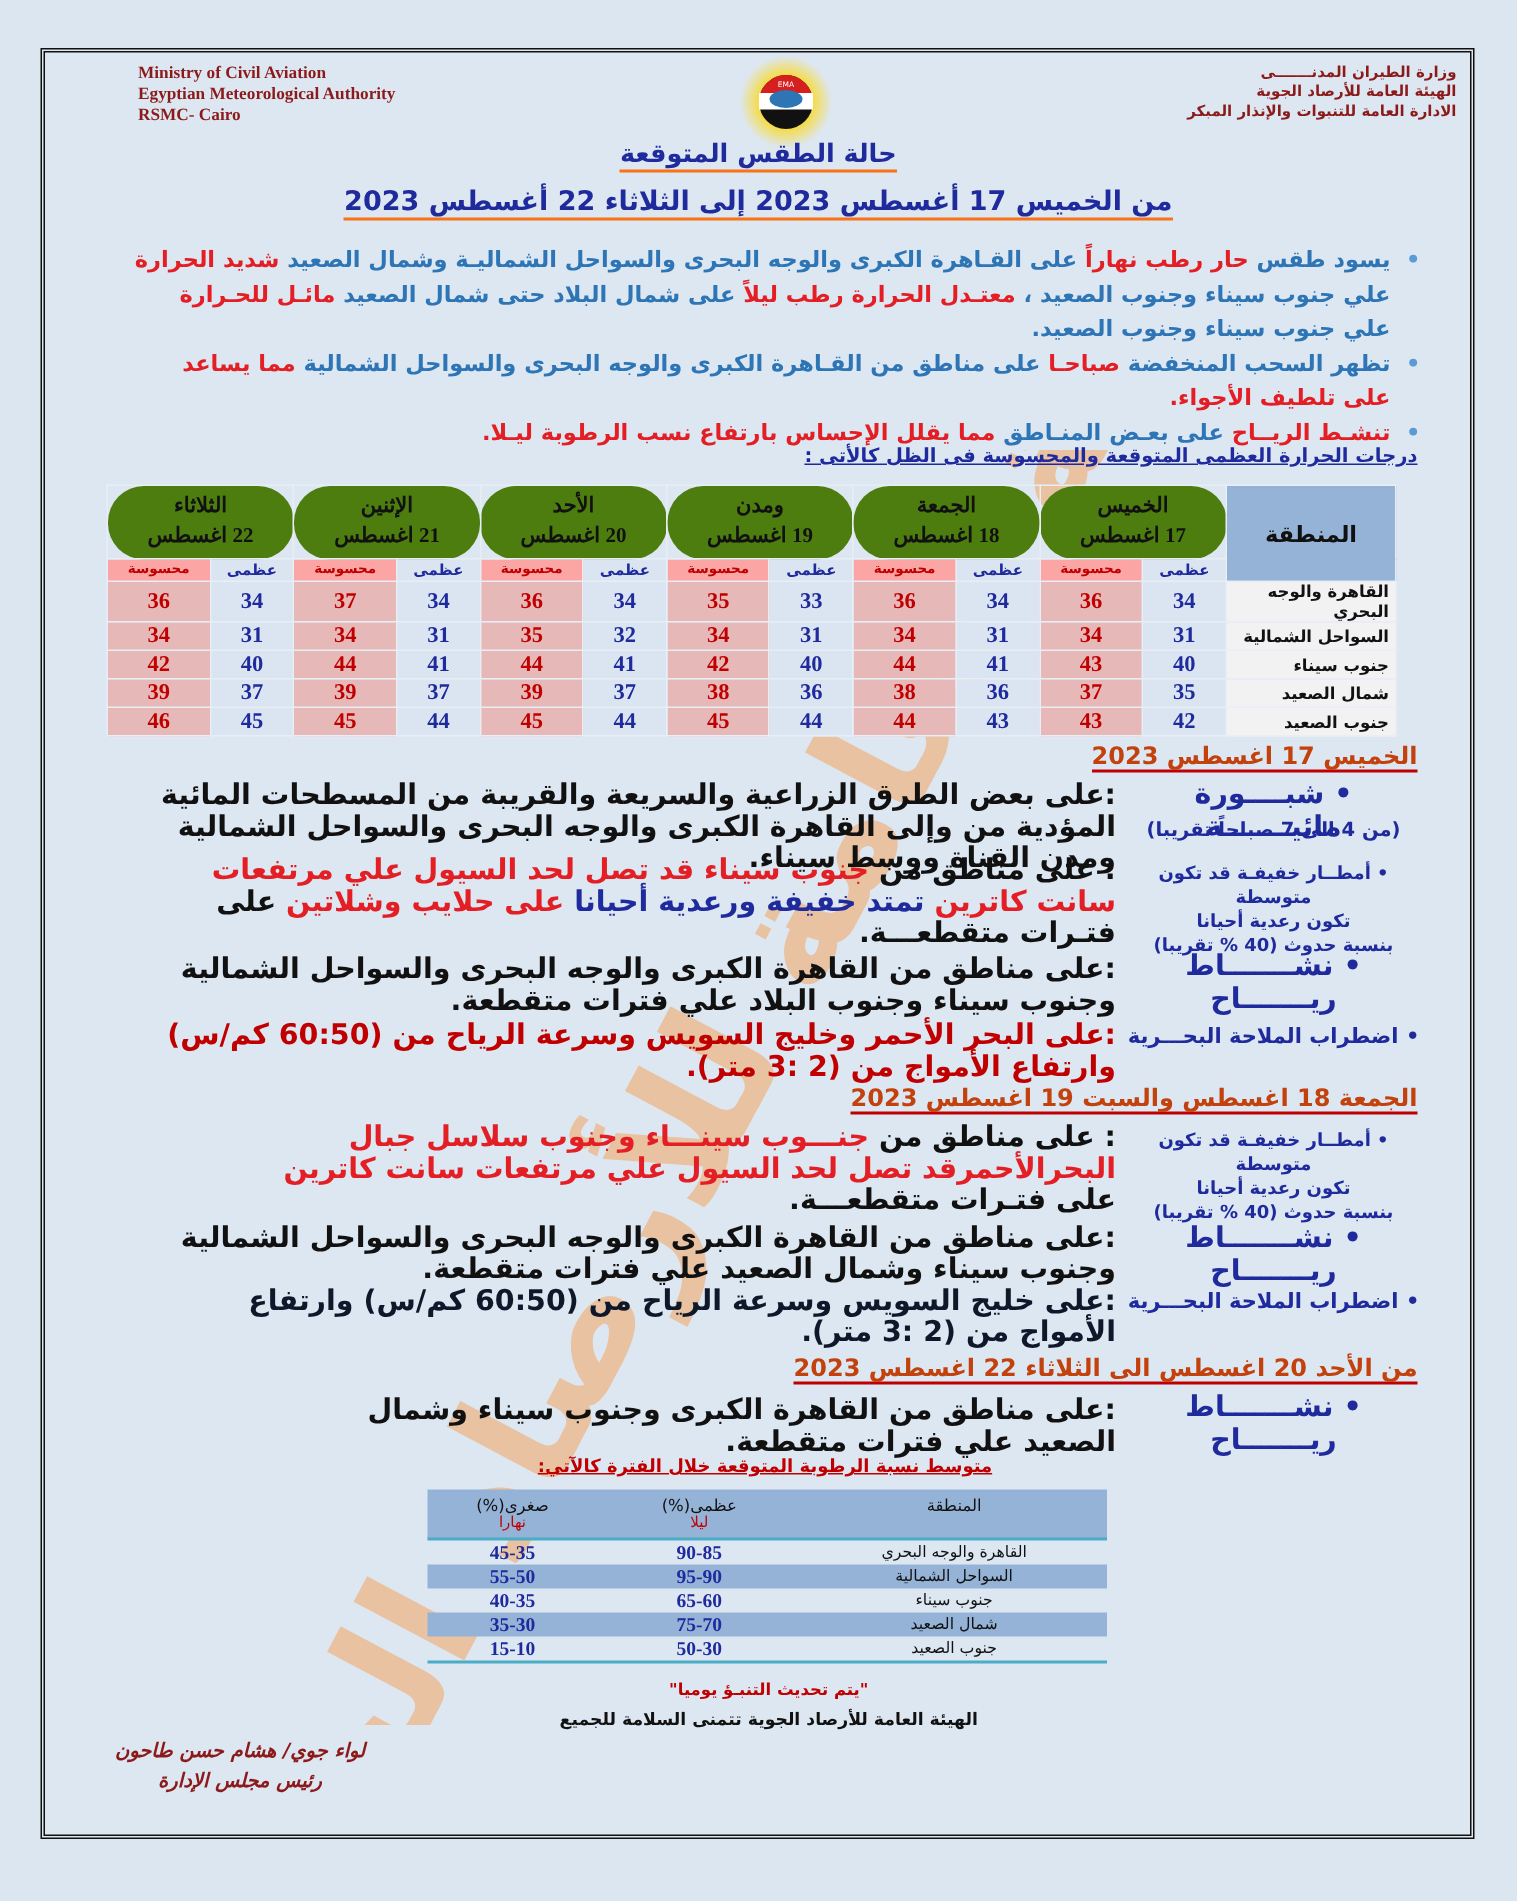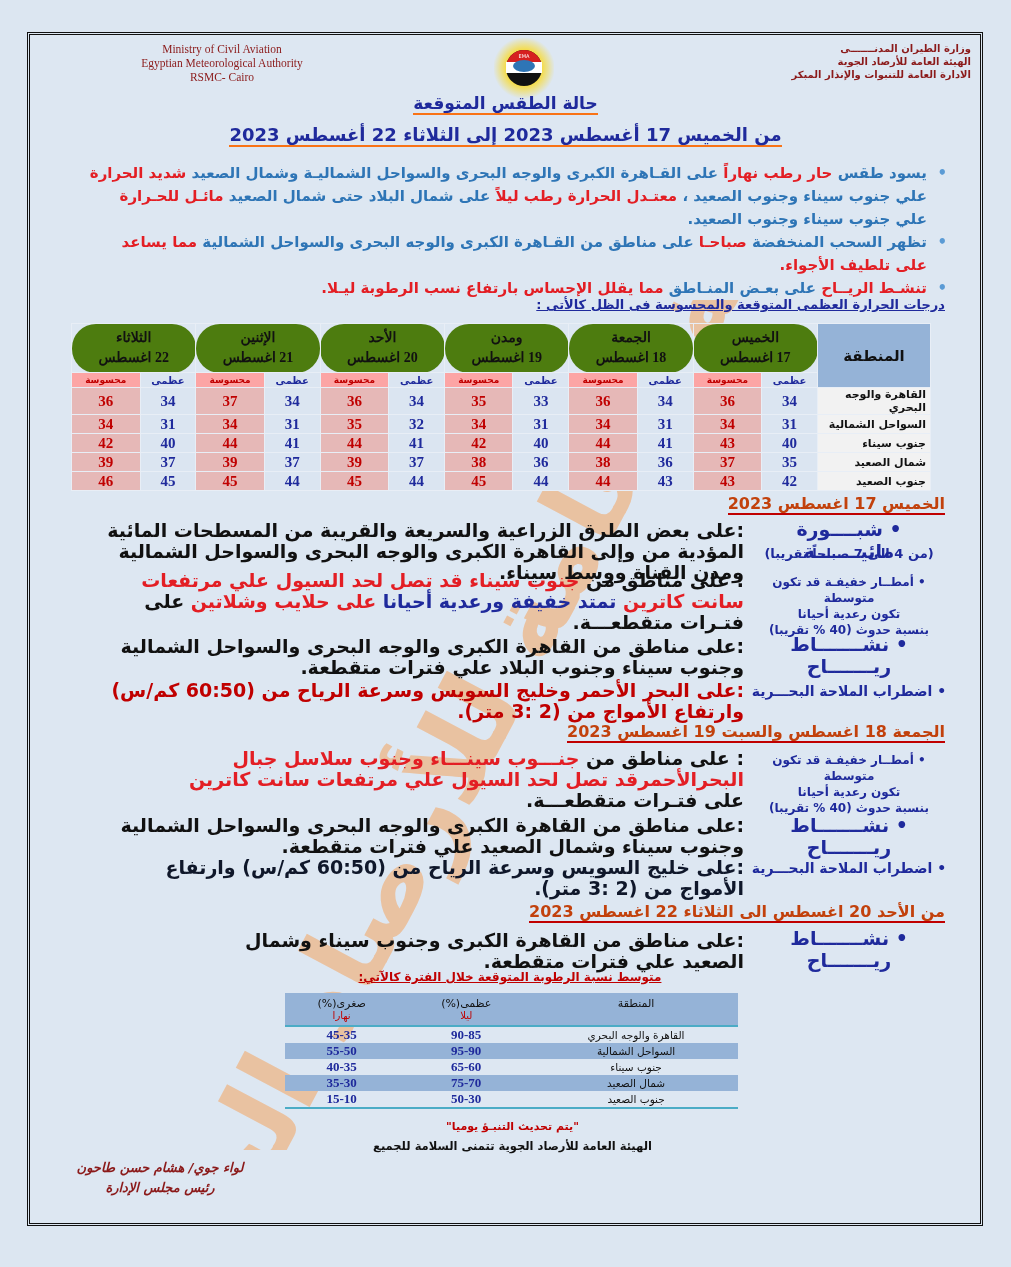--- a/index.html
+++ b/index.html
@@ -5,21 +5,21 @@
   html, body { margin:0; padding:0; }
   body {
     width:1011px; height:1267px; background:#dce6f1; position:relative; overflow:hidden;
     font-family:"DejaVu Sans", sans-serif;
   }
   .frame {
     position:absolute; left:27px; top:32px; width:956px; height:1194px;
     border:3px double #111; box-sizing:border-box; background:#dde7f2;
   }
   .abs { position:absolute; }
-  .en-head { left:92px; top:42px; width:260px; text-align:center; color:#8b1a1a; font-family:"Liberation Serif", serif; font-weight:normal; font-size:11.5px; line-height:14px; }
+  .en-head { left:92px; top:42px; width:260px; color:#8b1a1a; font-family:"Liberation Serif", serif; font-weight:bold; font-size:11.5px; line-height:14px; }
   .ar-head { right:40px; top:42px; width:230px; text-align:right; direction:rtl; color:#8b1a1a; font-weight:bold; font-size:10px; line-height:13px; }
   .logo { left:494px; top:36px; width:60px; height:64px; }
   .title1 { left:0; width:1011px; top:93px; text-align:center; direction:rtl; color:#1f2a9c; font-weight:bold; font-size:17px; }
   .title1 span, .title2 span { border-bottom:2px solid #f97316; }
   .title2 { left:0; width:1011px; top:124px; text-align:center; direction:rtl; color:#1f2a9c; font-weight:bold; font-size:18px; }
   .bullets { right:62px; top:162px; width:860px; direction:rtl; text-align:right; font-weight:bold; font-size:15px; line-height:23px; color:#2e75b6; }
   .bullets .b { position:relative; padding-right:22px; }
   .bullets .b::before { content:"•"; position:absolute; right:2px; color:#5b9bd5; }
   .temp-caption { right:66px; top:297px; direction:rtl; font-weight:bold; font-size:13px; color:#1f2a9c; text-decoration:underline; }
   table.temps { position:absolute; left:71px; top:323px; width:860px; border-collapse:collapse; direction:rtl; font-family:"Liberation Serif", serif; }

